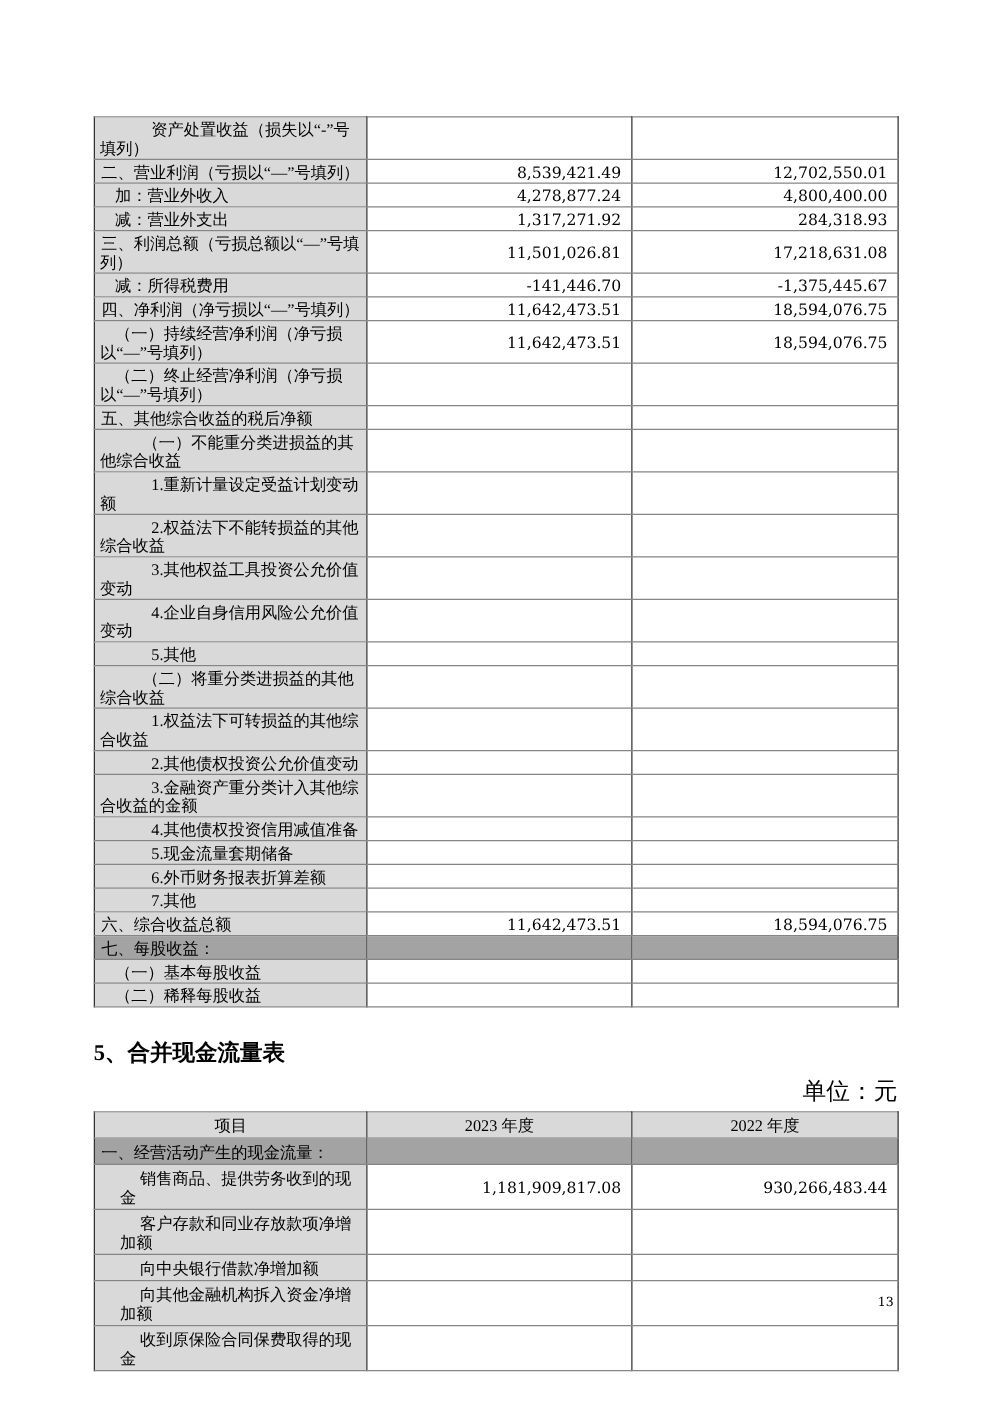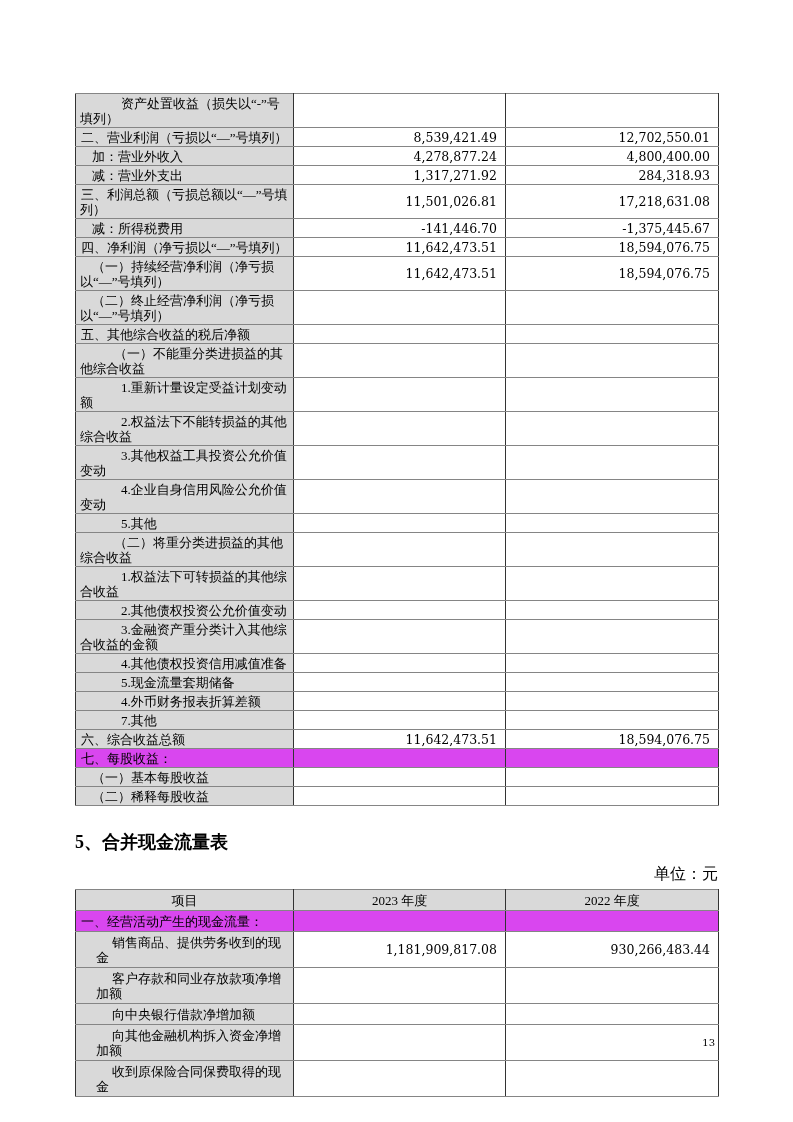--- a/index.html
+++ b/index.html
@@ -18,39 +18,39 @@
     border-top-color:#858585;border-bottom-color:#858585;
     padding:1.5px 4px;line-height:15px;vertical-align:middle;
     overflow:hidden;word-break:break-all;
   }
   .t2 td{padding:2.5px 4px;}
   .fintable .lbl{background:#d9d9d9;text-align:left;}
   .fintable .val{
     text-align:right;padding-right:8px;
     font-family:"DejaVu Serif","Liberation Serif",serif;font-size:12.5px;
   }
-  .fintable tr.shaded td{background:#d946ef;}
+  .fintable tr.shaded td{background:#a3a3a3;}
   .t2 thead th{
     background:#d9d9d9;font-weight:normal;text-align:center;
     padding:2.5px 4px;line-height:15px;margin-top:24px;
   }
   
   .t1 .ind0{text-indent:1px;}
   .t1 .ind1{text-indent:12px;}
   .t1 .ind2{text-indent:34px;}
   .t1 .ind3{text-indent:41px;}
   .t2 .ind0{text-indent:1px;}
   .t2 .ind1{text-indent:16px;padding-left:20px;}
   .section-heading{
     position:absolute;left:75px;top:833px;margin:0;
     font-size:18px;font-weight:bold;line-height:19px;
     font-family:"Liberation Serif","DejaVu Serif",serif;
   }
   .unit-label{
-    position:absolute;top:866px;right:75px;font-size:16px;line-height:16px;text-align:center;
+    position:absolute;top:866px;right:75px;font-size:19px;line-height:16px;text-align:center;
   }
   .page-number{
     position:absolute;top:1037px;right:78px;font-size:10px;
     font-family:"DejaVu Serif","Liberation Serif",serif;
   }
 </style>
 </head>
 <body>
 
 <div class="page">
@@ -166,21 +166,21 @@
     <td class="lbl ind3">4.其他债权投资信用减值准备</td>
     <td class="val"></td>
     <td class="val"></td>
   </tr>
         <tr>
     <td class="lbl ind3">5.现金流量套期储备</td>
     <td class="val"></td>
     <td class="val"></td>
   </tr>
         <tr>
-    <td class="lbl ind3">4.外币财务报表折算差额</td>
+    <td class="lbl ind3">6.外币财务报表折算差额</td>
     <td class="val"></td>
     <td class="val"></td>
   </tr>
         <tr>
     <td class="lbl ind3">7.其他</td>
     <td class="val"></td>
     <td class="val"></td>
   </tr>
         <tr>
     <td class="lbl ind0">六、综合收益总额</td>

